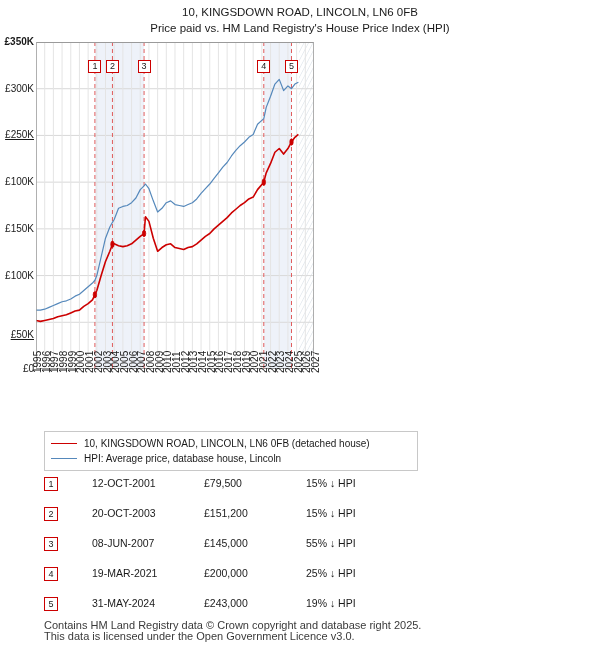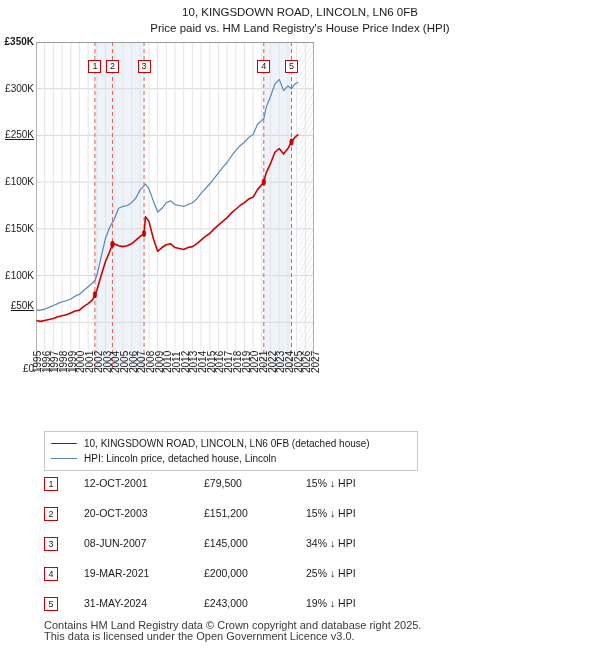--- a/index.html
+++ b/index.html
@@ -100,21 +100,21 @@
     width: 14px; height: 14px;
     border: 1px solid #cc0000;
     background: #fff;
     font-size: 9px;
     line-height: 12px;
     text-align: center;
     color: #1a1a1a;
   }
   .sale-date {
     position: absolute;
-    left: 40px; top: 5px;
+    left: 48px; top: 5px;
     font-size: 10.5px;
     width: 120px;
   }
   .sale-price {
     position: absolute;
     left: 160px; top: 5px;
     font-size: 10.5px;
     width: 70px;
   }
   .sale-delta {
@@ -208,21 +208,21 @@
       <circle cx="111.86999999999955" cy="252.7242857142857" r="3.2" fill="#cc0000" stroke="#cc0000" stroke-width="1"></circle>
       <circle cx="145.19999999999925" cy="202.27285714285713" r="3.2" fill="#cc0000" stroke="#cc0000" stroke-width="1"></circle>
       <circle cx="205.2600000000009" cy="191.5285714285714" r="3.2" fill="#cc0000" stroke="#cc0000" stroke-width="1"></circle>
       <circle cx="432.63000000000045" cy="140.14285714285717" r="3.2" fill="#cc0000" stroke="#cc0000" stroke-width="1"></circle>
       <circle cx="485.26500000000135" cy="99.96857142857144" r="3.2" fill="#cc0000" stroke="#cc0000" stroke-width="1"></circle>
       <rect x="0.5" y="0.5" width="527" height="326" fill="none" stroke="#9a9a9a" stroke-width="1" vector-effect="non-scaling-stroke"></rect>
     </svg>
 
   <div id="ylabels">
       <div class="axis-label" style="left: 0px; width: 34px; top: 363px;">£0</div>
-      <div class="axis-label" style="left: 0px; width: 34px; top: 300px; text-decoration: underline;">£50K</div>
+      <div class="axis-label" style="left: 0px; width: 34px; top: 329px; text-decoration: underline;">£50K</div>
       <div class="axis-label" style="left: 0px; width: 34px; top: 269.571px;">£100K</div>
       <div class="axis-label" style="left: 0px; width: 34px; top: 222.857px;">£150K</div>
       <div class="axis-label" style="left: 0px; width: 34px; top: 176.143px;">£100K</div>
       <div class="axis-label" style="left: 0px; width: 34px; top: 129.429px; text-decoration: underline;">£250K</div>
       <div class="axis-label" style="left: 0px; width: 34px; top: 82.7143px;">£300K</div>
       <div class="axis-label" style="left: 0px; width: 34px; top: 36px; font-weight: bold;">£350K</div>
     </div>
   <div id="xlabels">
       <div class="xtick-label" style="left: 32px; top: 373px;">1995</div>
       <div class="xtick-label" style="left: 40.6875px; top: 373px;">1996</div>
@@ -266,42 +266,42 @@
       <div class="marker-box" style="left: 284.999px; top: 60px;">5</div>
     </div>
 
   <div id="legend">
     <div class="legend-row">
       <span class="legend-swatch" style="border-top-color:#cc0000"></span>
       <span class="legend-text">10, KINGSDOWN ROAD, LINCOLN, LN6 0FB (detached house)</span>
     </div>
     <div class="legend-row">
       <span class="legend-swatch" style="border-top-color:#5588bb"></span>
-      <span class="legend-text">HPI: Lincoln price, detached house, Lincoln</span>
+      <span class="legend-text">HPI: Average price, database house, Lincoln</span>
     </div>
   </div>
 
   <div id="sales-table">
       <div class="sale-row">
         <div class="sale-idx">1</div>
         <div class="sale-date">12-OCT-2001</div>
         <div class="sale-price">£79,500</div>
         <div class="sale-delta">15% ↓ HPI</div>
       </div>
       <div class="sale-row">
         <div class="sale-idx">2</div>
         <div class="sale-date">20-OCT-2003</div>
         <div class="sale-price">£151,200</div>
         <div class="sale-delta">15% ↓ HPI</div>
       </div>
       <div class="sale-row">
         <div class="sale-idx">3</div>
         <div class="sale-date">08-JUN-2007</div>
         <div class="sale-price">£145,000</div>
-        <div class="sale-delta">34% ↓ HPI</div>
+        <div class="sale-delta">55% ↓ HPI</div>
       </div>
       <div class="sale-row">
         <div class="sale-idx">4</div>
         <div class="sale-date">19-MAR-2021</div>
         <div class="sale-price">£200,000</div>
         <div class="sale-delta">25% ↓ HPI</div>
       </div>
       <div class="sale-row">
         <div class="sale-idx">5</div>
         <div class="sale-date">31-MAY-2024</div>

